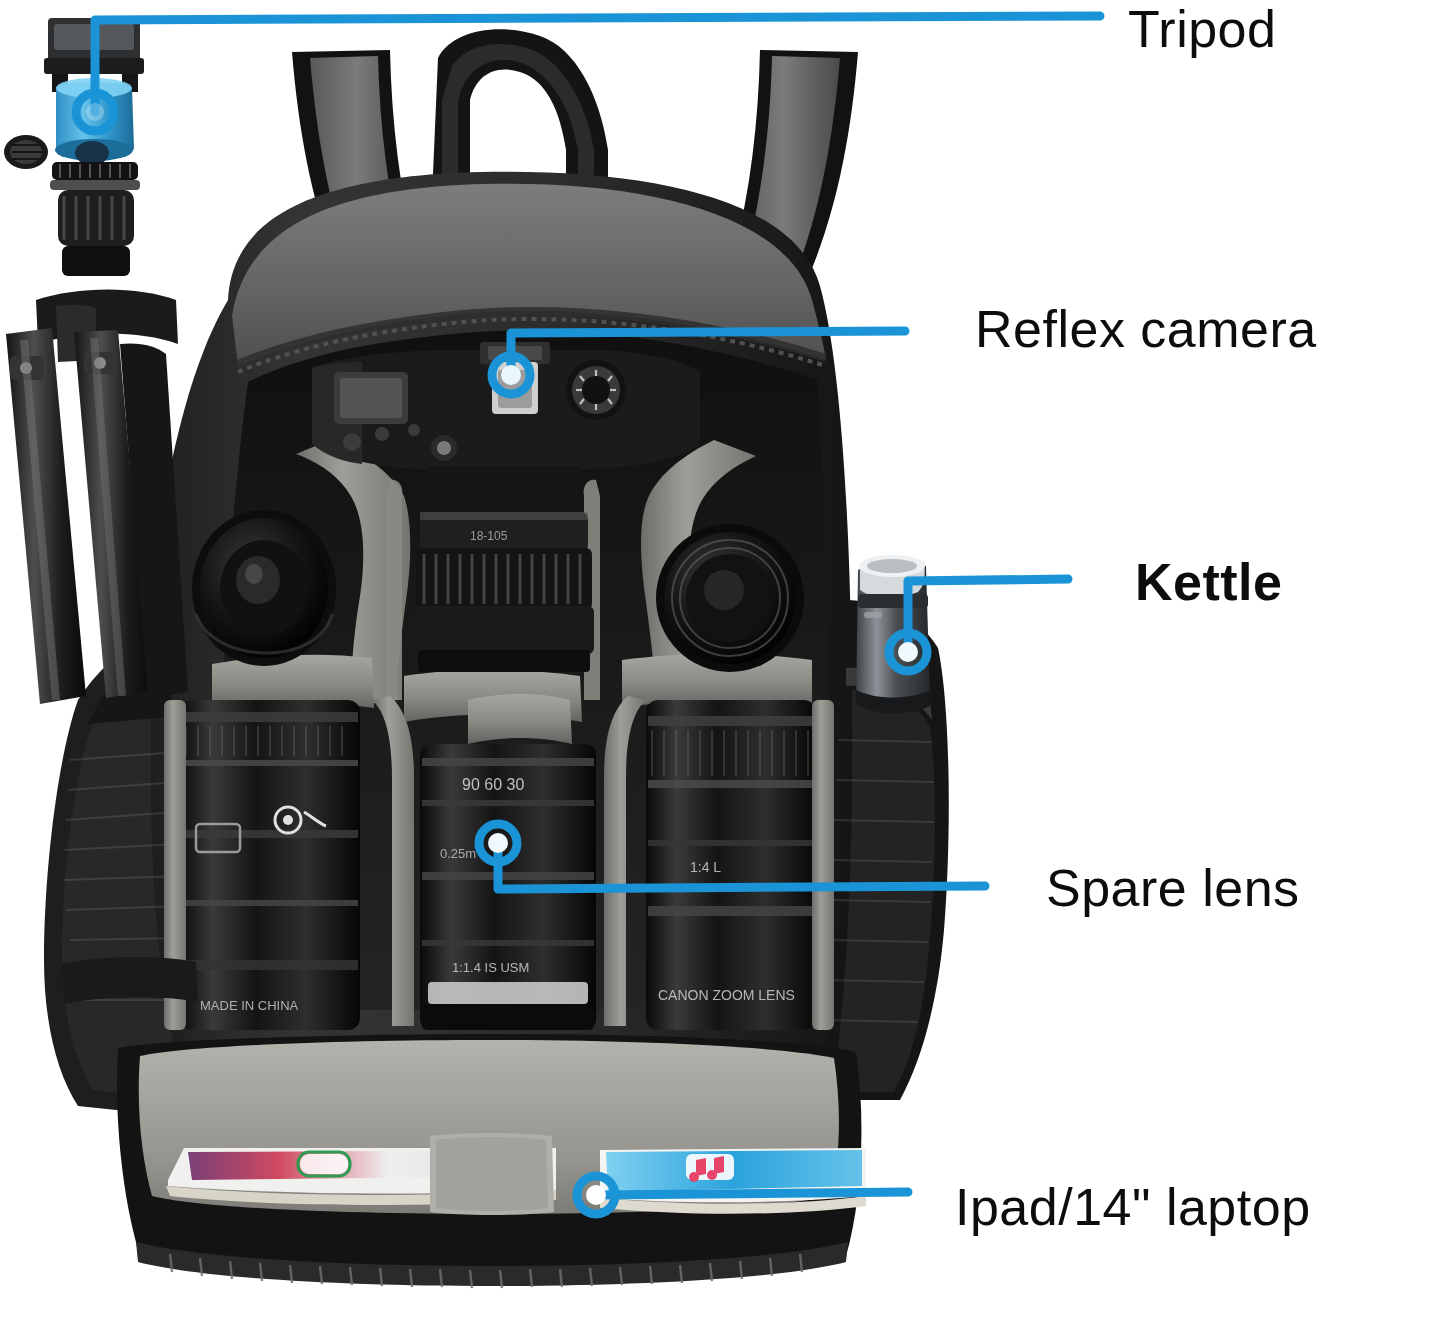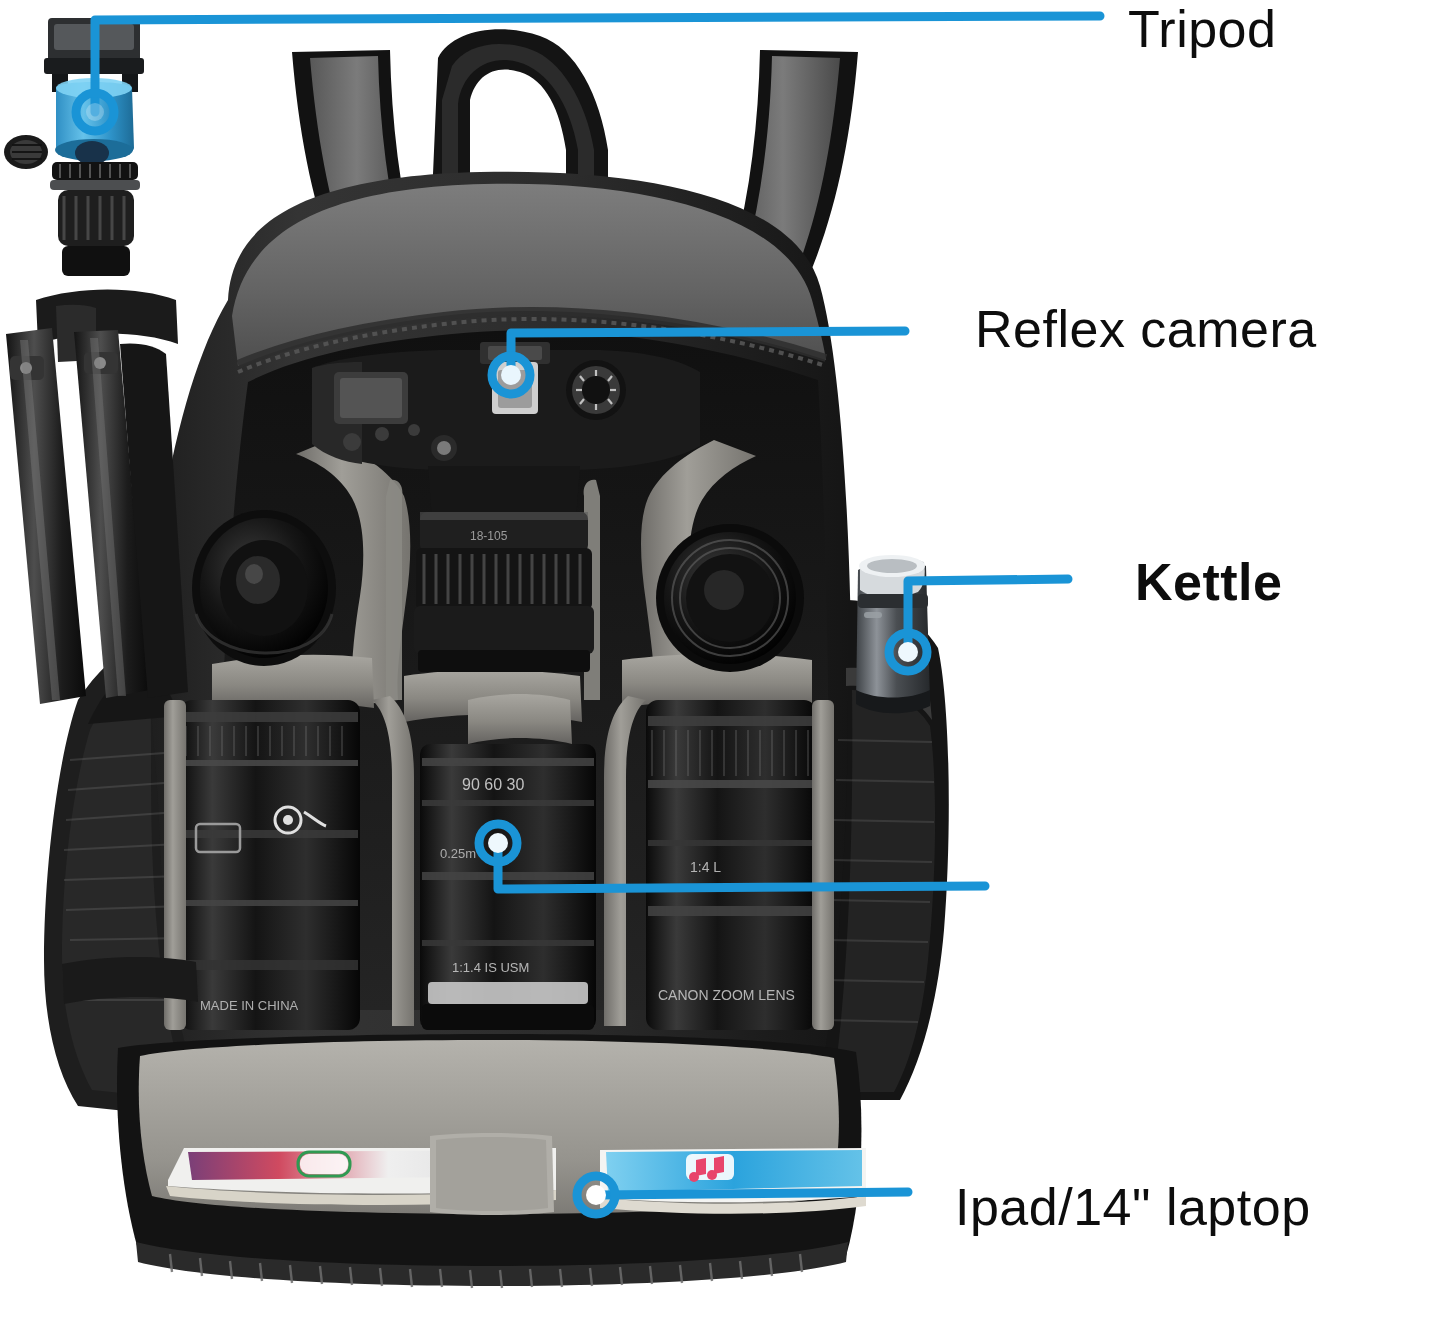--- a/index.html
+++ b/index.html
@@ -540,16 +540,17 @@
       </g>
     </g>
   </svg>
 
   <div class="callout-label" id="label-reflex">Reflex camera</div>
 
   <div class="callout-label" id="label-tripod">Tripod</div>
 
   <div class="callout-label" id="label-kettle">Kettle</div>
 
+  <div class="callout-label" id="label-spare">Spare lens</div>
 
   <div class="callout-label" id="label-ipad">Ipad/14" laptop</div>
 
 </div>
 
 </body></html>

